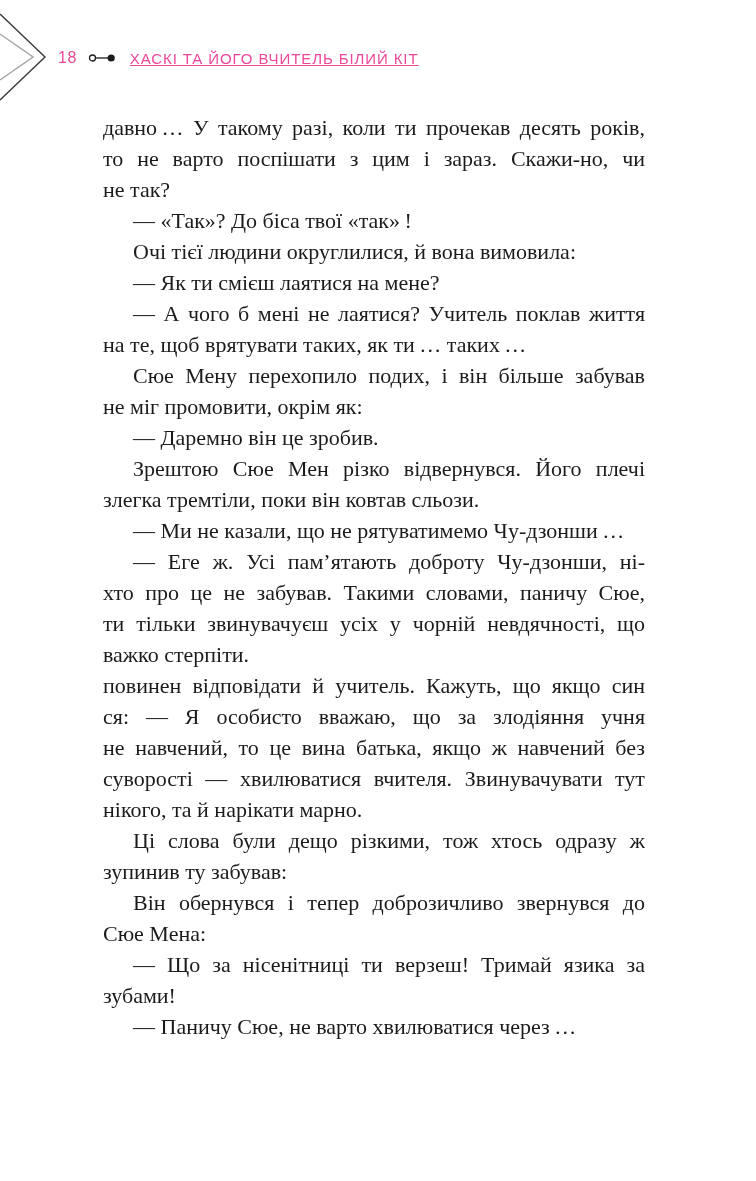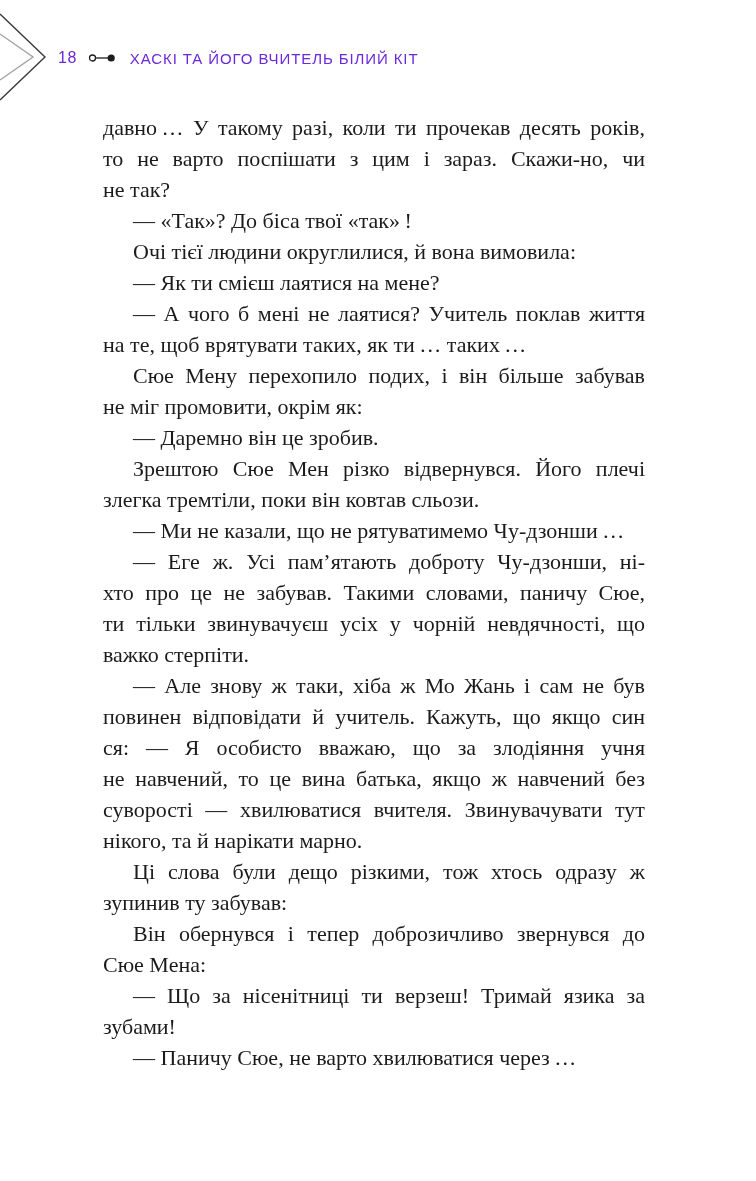--- a/index.html
+++ b/index.html
@@ -27,32 +27,33 @@
   
   .running-head {
     position: absolute;
     left: 58px;
     top: 47px;
     height: 22px;
     display: flex;
     align-items: center;
     gap: 11px;
     font-family: "Liberation Sans", sans-serif;
-    color: #6d28d9;
+    color: #ec4899;
   }
   .pagenum {
     font-size: 16px;
     letter-spacing: 0.5px;
   }
   .orn { display: block; }
   .running-title {
     font-size: 15px;
     letter-spacing: 0.9px;
     margin-left: 3px;
     white-space: nowrap;
+    text-decoration: underline;
   }
 
   
   .body-text {
     position: absolute;
     left: 103px;
     top: 112px;
     width: 542px;
     font-size: 22px;
     line-height: 31px;
@@ -121,21 +122,20 @@
       <div class="para">
         <div class="line last indent">— Ми не казали, що не рятуватимемо Чу-дзонши …</div>
       </div>
       <div class="para">
         <div class="line indent">— Еге ж. Усі пам’ятають доброту Чу-дзонши, ні-</div>
         <div class="line">хто про це не забував. Такими словами, паничу Сюе,</div>
         <div class="line">ти тільки звинувачуєш усіх у чорній невдячності, що</div>
         <div class="line last">важко стерпіти.</div>
       </div>
       <div class="para">
-        <div class="line indent">— Але знову ж таки, хіба ж Мо Жань і сам не був</div>
         <div class="line">повинен відповідати й учитель. Кажуть, що якщо син</div>
         <div class="line">ся: — Я особисто вважаю, що за злодіяння учня</div>
         <div class="line">не навчений, то це вина батька, якщо ж навчений без</div>
         <div class="line">суворості — хвилюватися вчителя. Звинувачувати тут</div>
         <div class="line last">нікого, та й нарікати марно.</div>
       </div>
       <div class="para">
         <div class="line indent">Ці слова були дещо різкими, тож хтось одразу ж</div>
         <div class="line last">зупинив ту забував:</div>
       </div>

